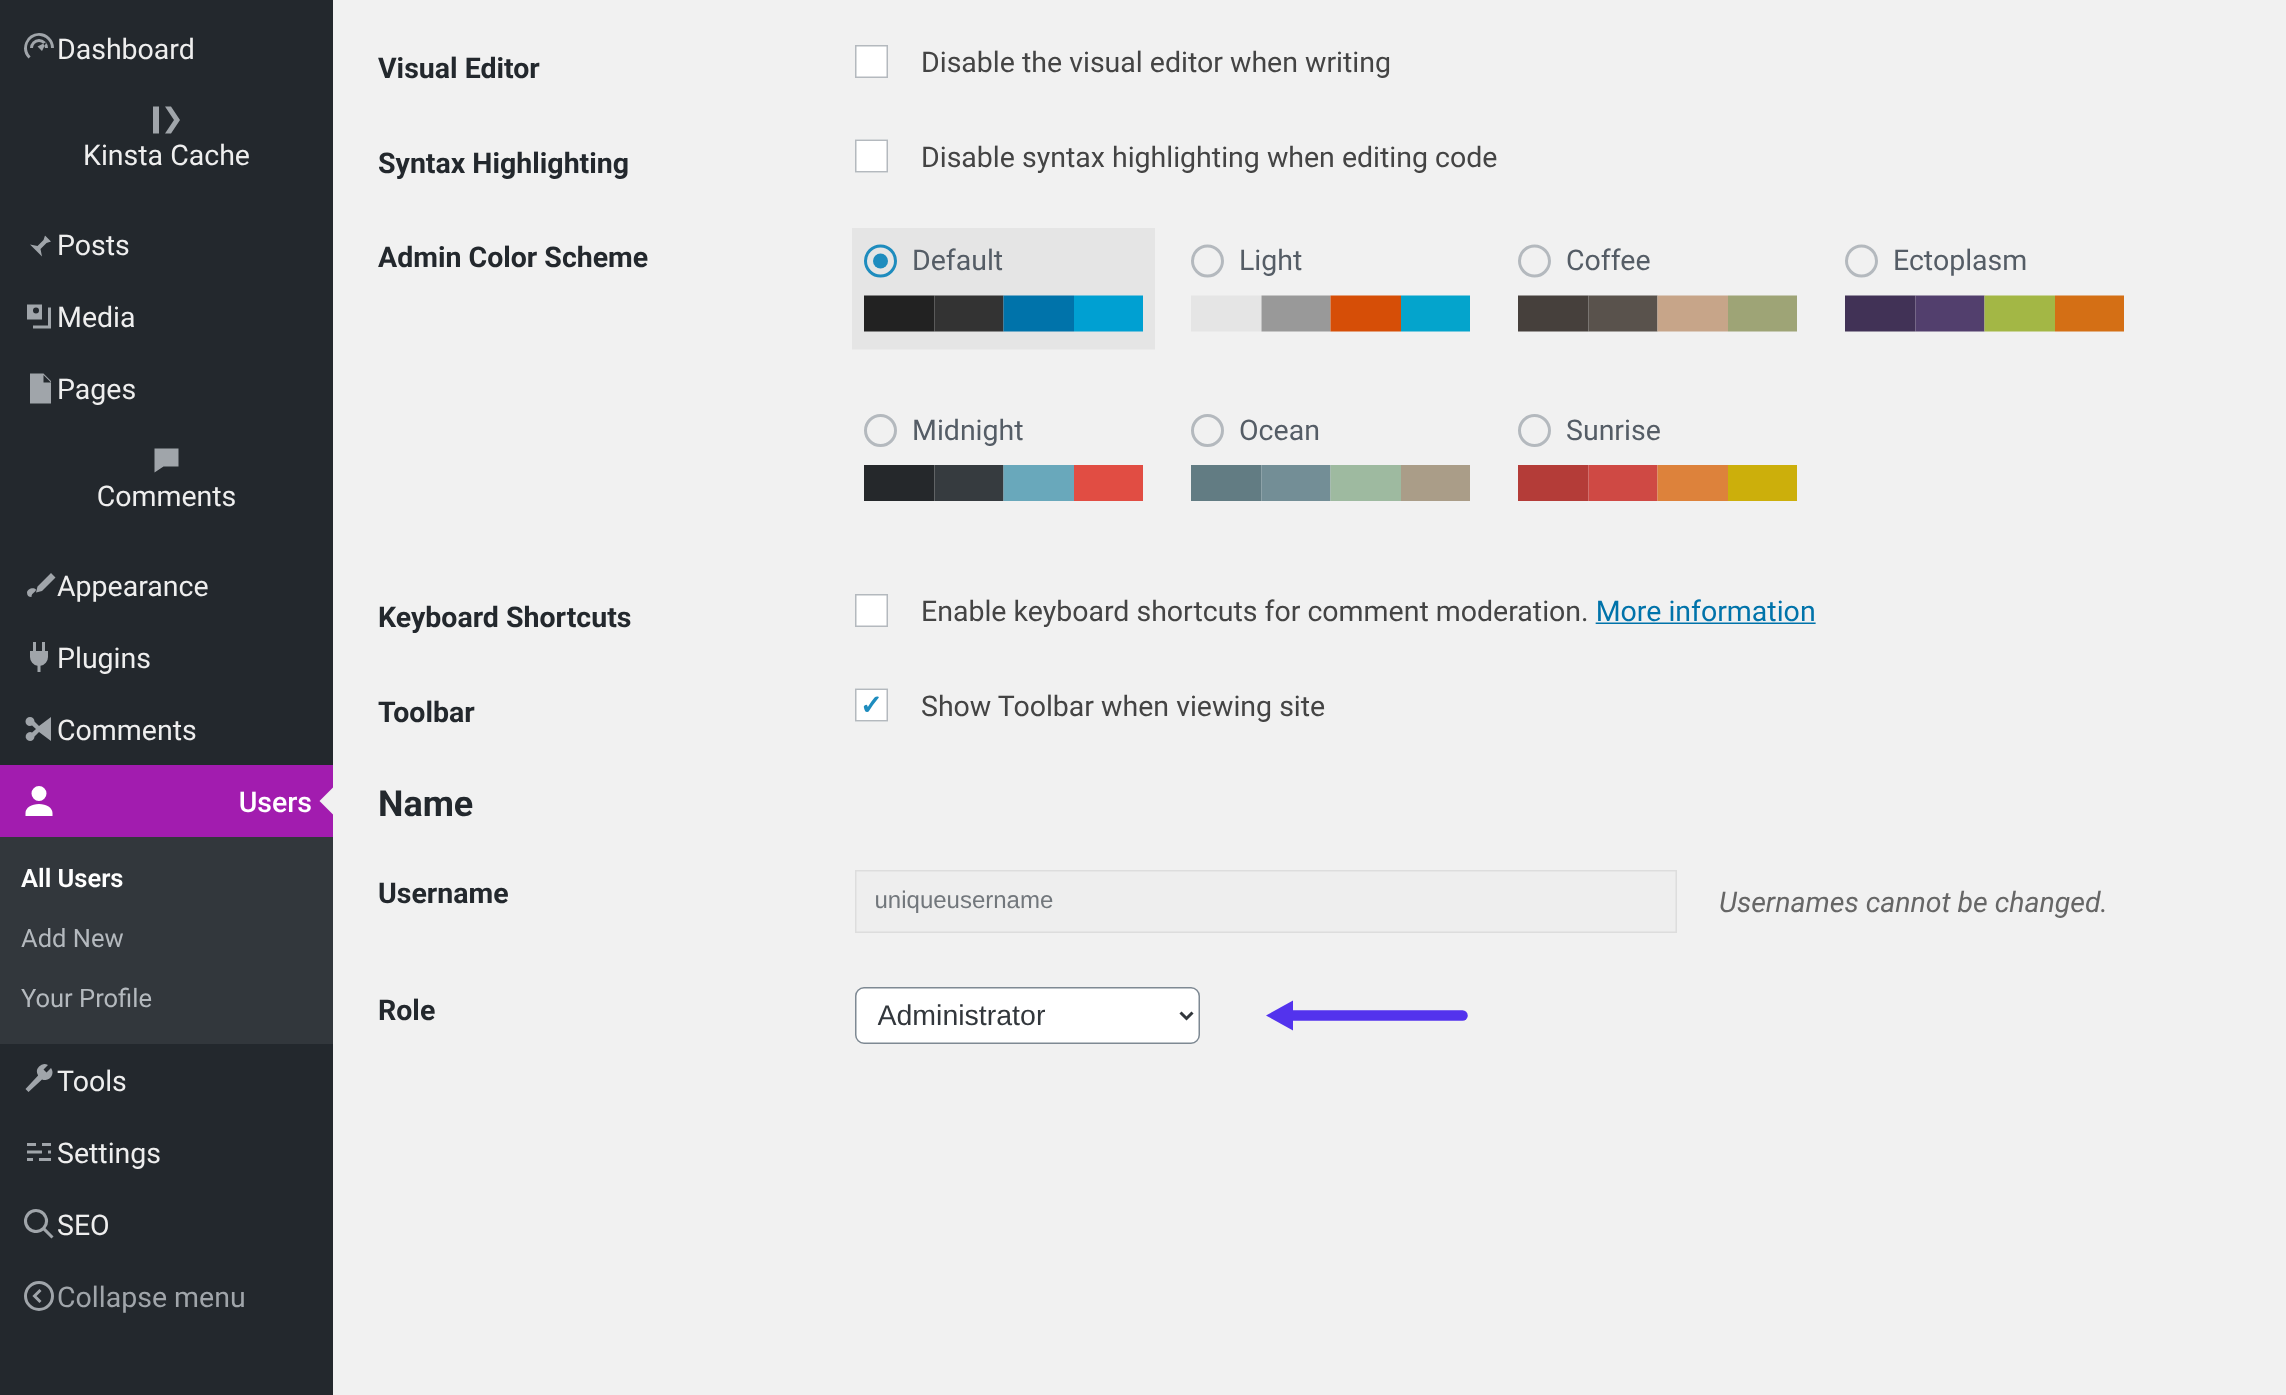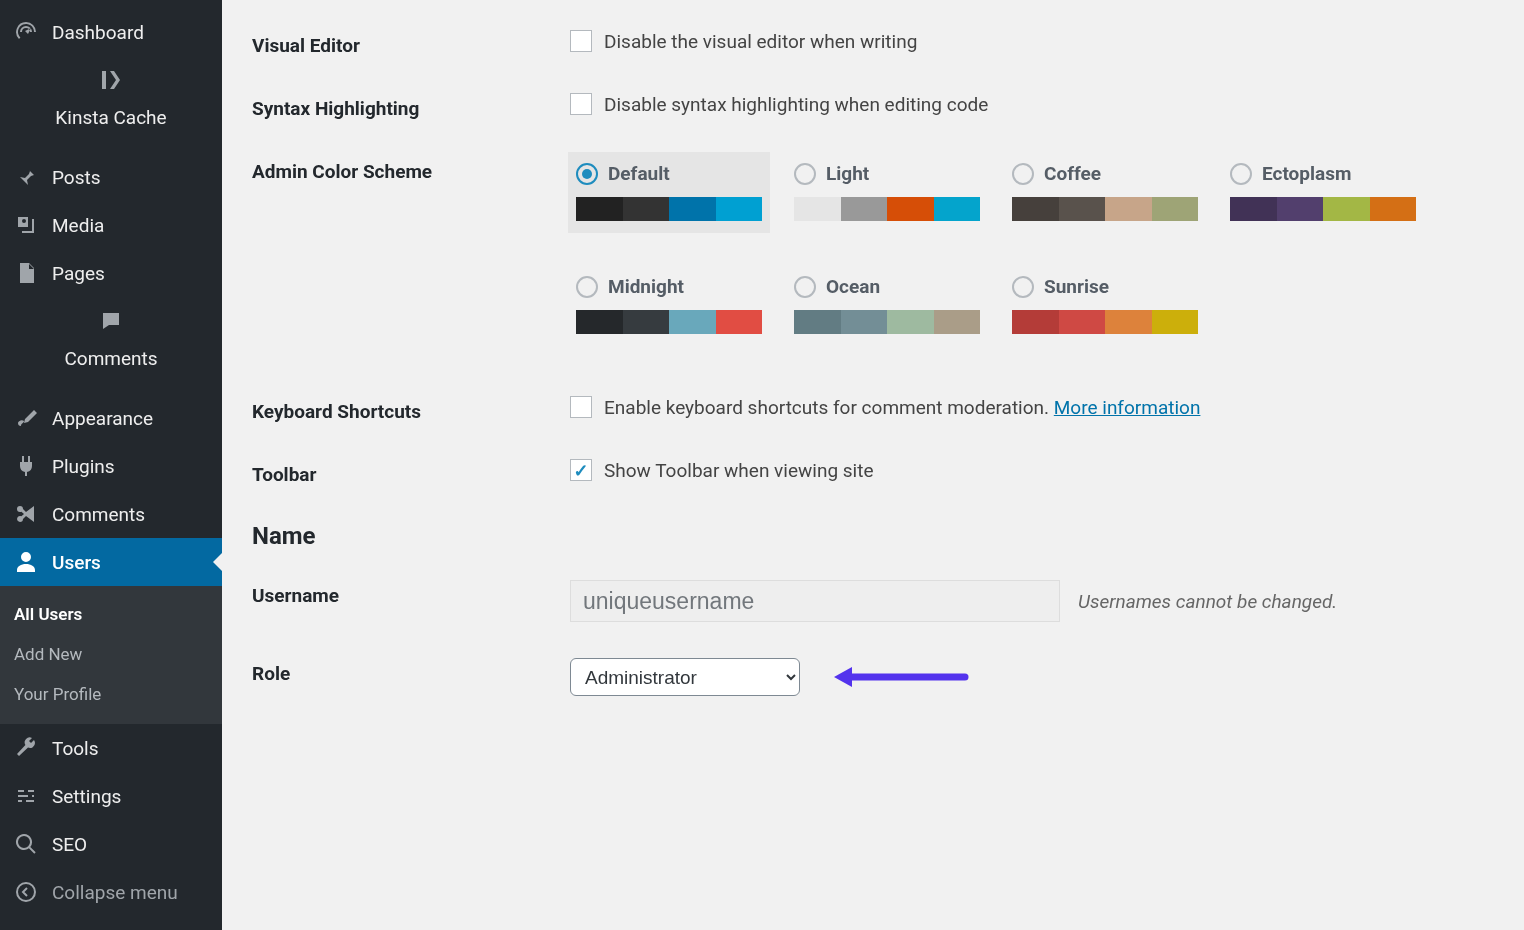--- a/index.html
+++ b/index.html
@@ -1,58 +1,58 @@
 <!DOCTYPE html>
 <html><head>
 <meta charset="utf-8">
 <style>
 * { margin:0; padding:0; box-sizing:border-box; }
 body { font-family:-apple-system,BlinkMacSystemFont,"Segoe UI",Roboto,sans-serif; background:#f1f1f1; color:#23282d; font-size:17px; }
 .wrap { display:flex; min-height:100vh; }
 
 
 .sidebar { width:222px; background:#23282d; color:#eee; flex-shrink:0; padding-top:8px; }
-.menu-item { display:flex; align-items:center; gap:14px; padding:12px 14px; color:#eee; font-size:19px; cursor:pointer; }
+.menu-item { display:flex; align-items:center; padding:12px 14px; color:#eee; font-size:19px; cursor:pointer; }
 .menu-item.sep { margin-bottom:12px;flex-direction:column; }
-.menu-item.active { background:#0369a1; color:#fff; position:relative; font-weight:500; }
+.menu-item.active { background:#a21caf; color:#fff; position:relative; font-weight:500;justify-content:space-between; }
 .menu-item.active::after { content:""; position:absolute; right:-1px; top:50%; transform:translateY(-50%); width:0; height:0; border-top:10px solid transparent; border-bottom:10px solid transparent; border-right:10px solid #f1f1f1; }
 .menu-icon { width:24px; height:24px; display:inline-flex; align-items:center; justify-content:center; fill:#a0a5aa; }
 .menu-item.active .menu-icon { fill:#fff; }
 .submenu { background:#32373c; padding:8px 0 10px 0; }
 .submenu-item { padding:10px 14px; color:#b4b9be; font-size:17px; cursor:pointer; }
 .submenu-item.current { color:#fff; font-weight:600; }
 .collapse-item { color:#a0a5aa; }
 
 
 .content { flex:1; padding:30px 32px 40px 30px; }
 .form-row { display:flex; align-items:flex-start; margin-bottom:36px; }
 .form-label { width:318px; font-weight:700; font-size:19px; color:#23282d; padding-top:4px; }
-.form-field { flex:1; display:flex; align-items:flex-start; flex-wrap:wrap; }
+.form-field { flex:1; display:flex; align-items:flex-start; flex-wrap:wrap; gap:10px; }
 .check { width:22px; height:22px; border:1px solid #b4b9be; background:#fff; display:inline-flex; align-items:center; justify-content:center; margin-right:12px; flex-shrink:0; }
 .check.checked::after { content:"✓"; color:#1e8cbe; font-size:18px; font-weight:700; }
 .field-text { font-size:19px; color:#444; }
 .field-text a { color:#0073aa; text-decoration:underline; }
 
 
 .schemes { display:grid; grid-template-columns:repeat(4,198px); gap:40px 20px; }
 .scheme { cursor:pointer; padding:6px; }
 .scheme.selected { background:#e5e5e5; padding:10px 8px 12px 8px; margin:-4px -2px; }
-.scheme-head { display:flex; align-items:center; gap:10px; margin-bottom:12px;font-weight:bold; }
+.scheme-head { display:flex; align-items:center; gap:10px; margin-bottom:12px; }
 .radio { width:22px; height:22px; border:2px solid #b4b9be; border-radius:50%; display:inline-flex; align-items:center; justify-content:center; }
 .radio.on { border-color:#1e8cbe; }
 .radio.on::after { content:""; width:10px; height:10px; background:#1e8cbe; border-radius:50%; }
 .scheme-name { font-size:19px; color:#555d66; }
 .scheme.selected .radio { border-color:#1e8cbe; }
 .swatches { display:flex; height:24px; }
 .swatches span { flex:1; }
 
 .section-head { font-size:24px; font-weight:700; margin:28px 0 30px 0; color:#23282d; }
 
 
-.text-input { width:490px; height:42px; padding:6px 12px; font-size:23px; border:1px solid #ddd; background:#eee; color:#72777c; }
+.text-input { width:548px; height:42px; padding:6px 12px; font-size:16px; border:1px solid #ddd; background:#eee; color:#72777c; }
 .username-note { margin-left:18px; font-style:italic; color:#666; font-size:19px; }
 .select { width:230px; height:38px; padding:4px 10px; font-size:19px; border:1px solid #7e8993; border-radius:6px; background:#fff; color:#32373c; }
 .arrow { display:inline-flex; align-items:center; margin-left:30px; }
 </style>
 </head>
 <body>
 
 <div class="wrap">
 
   <div class="sidebar">

